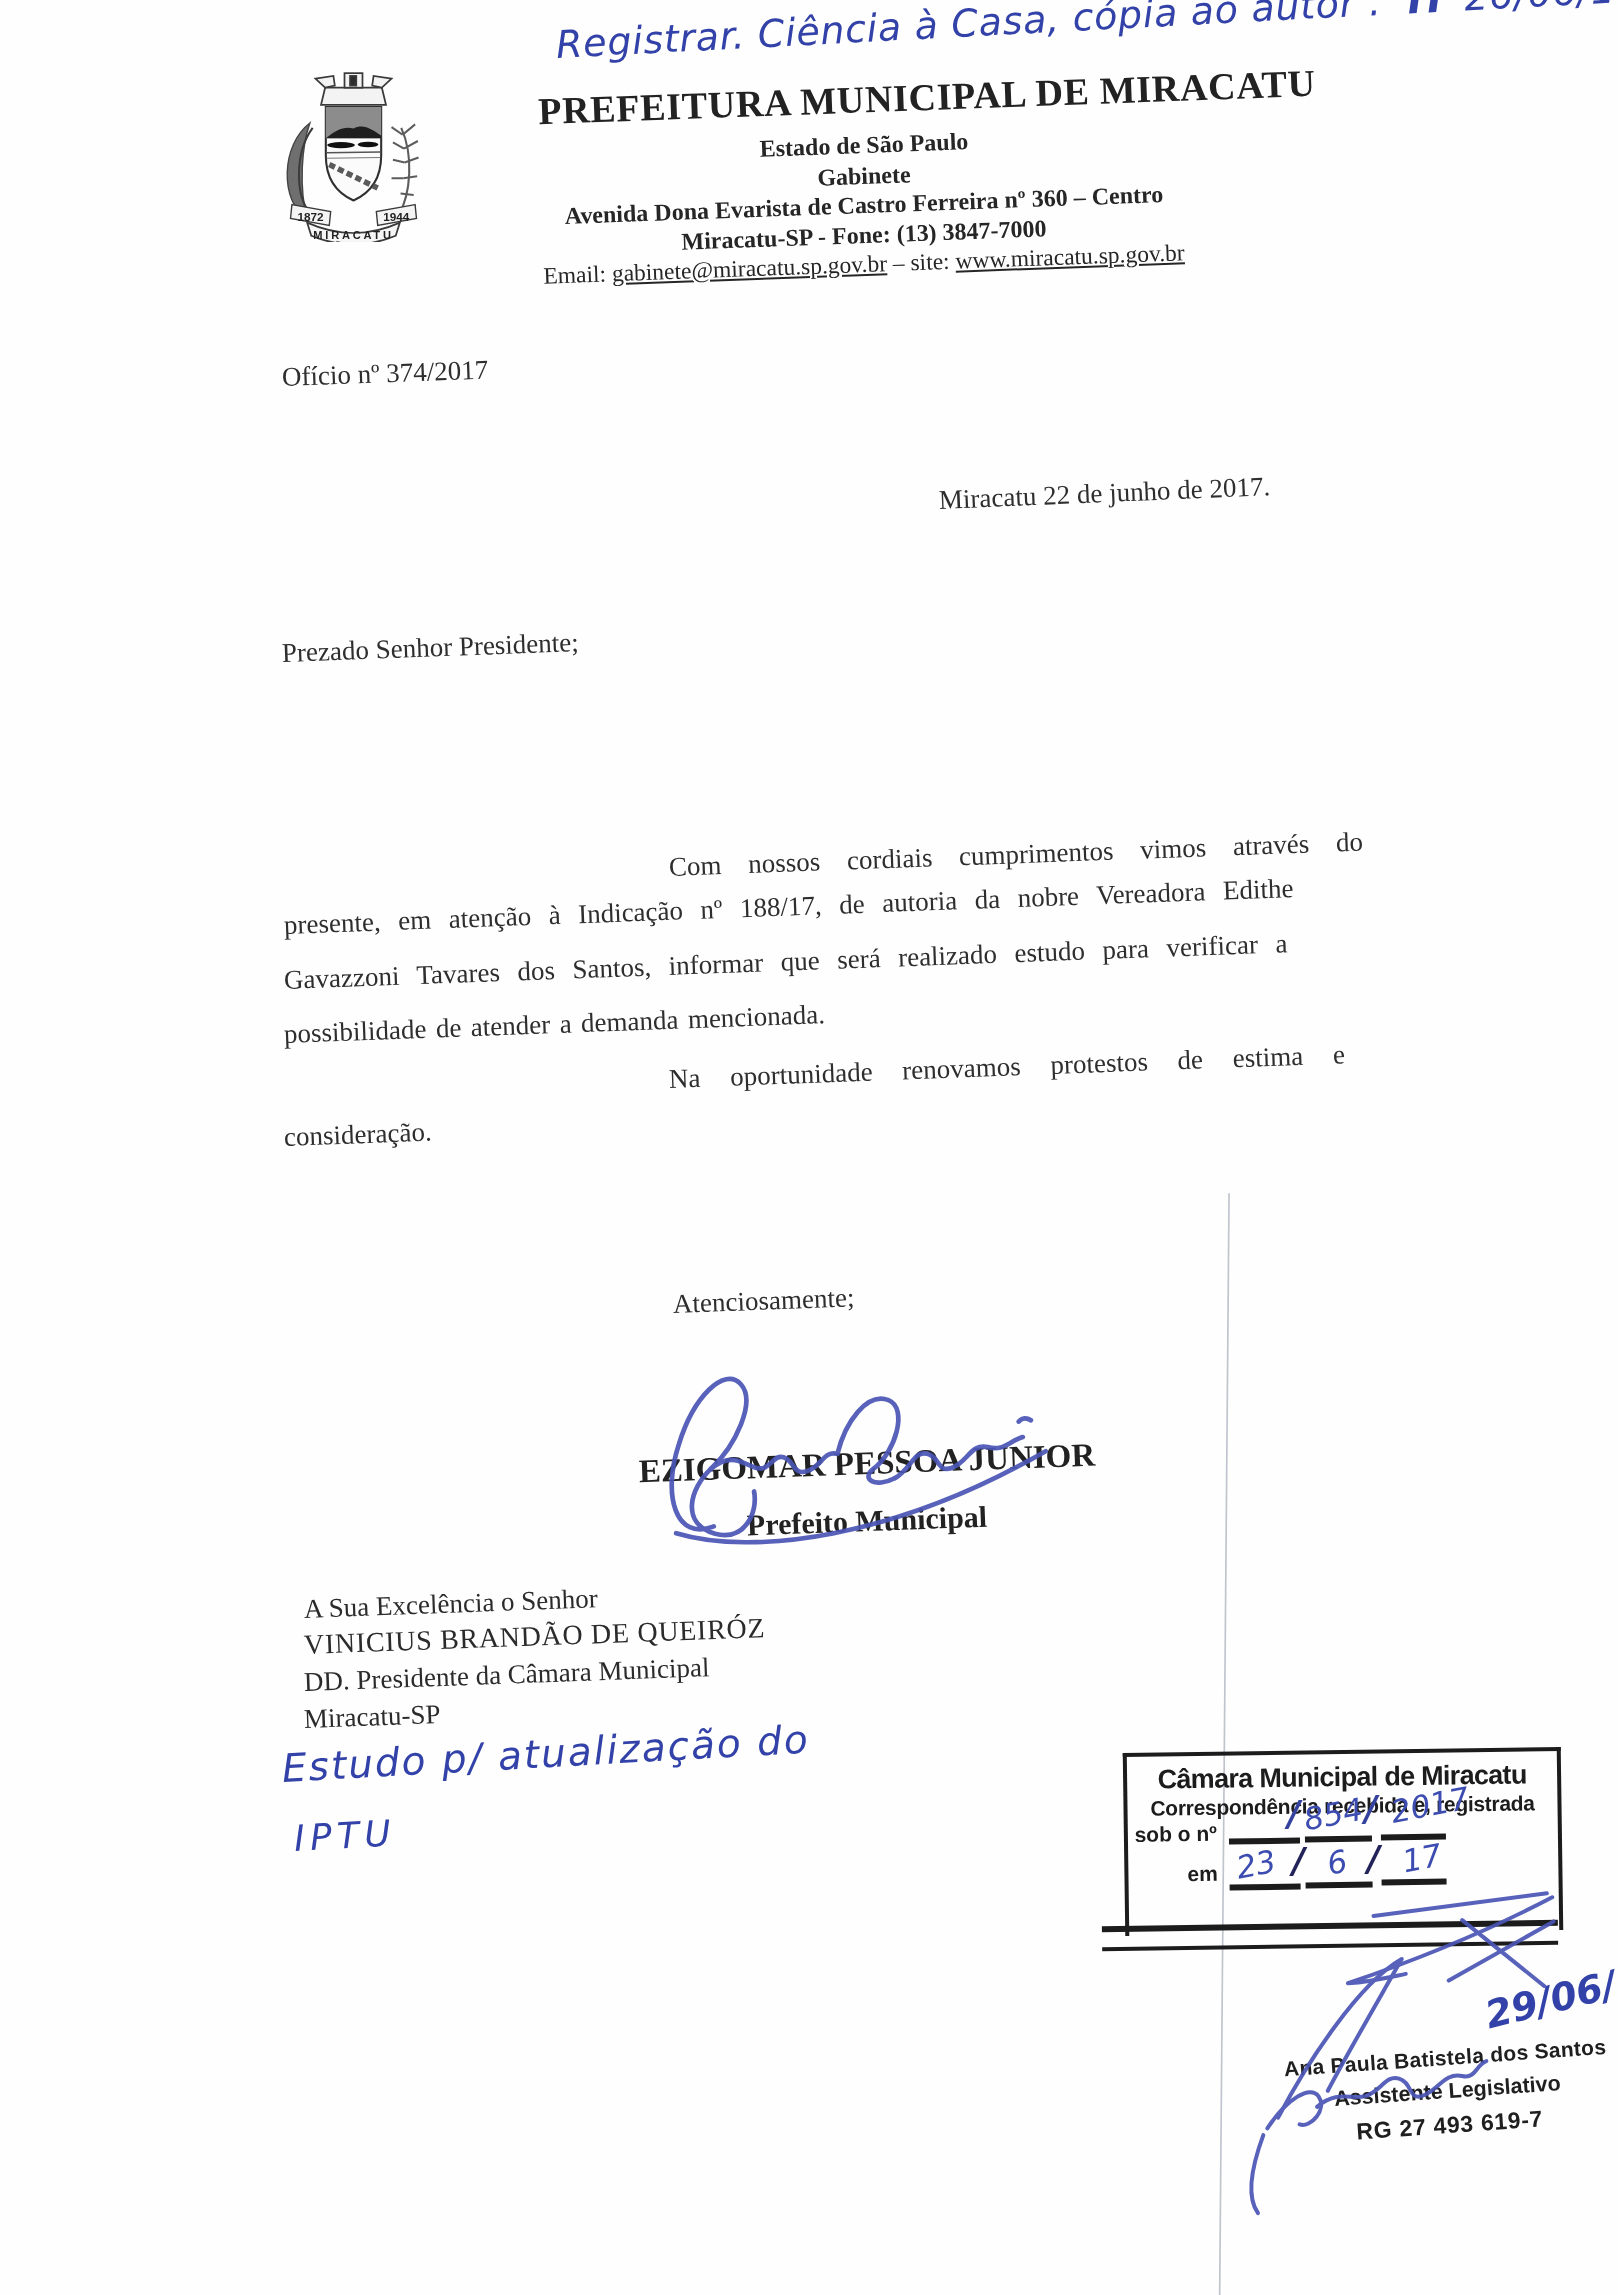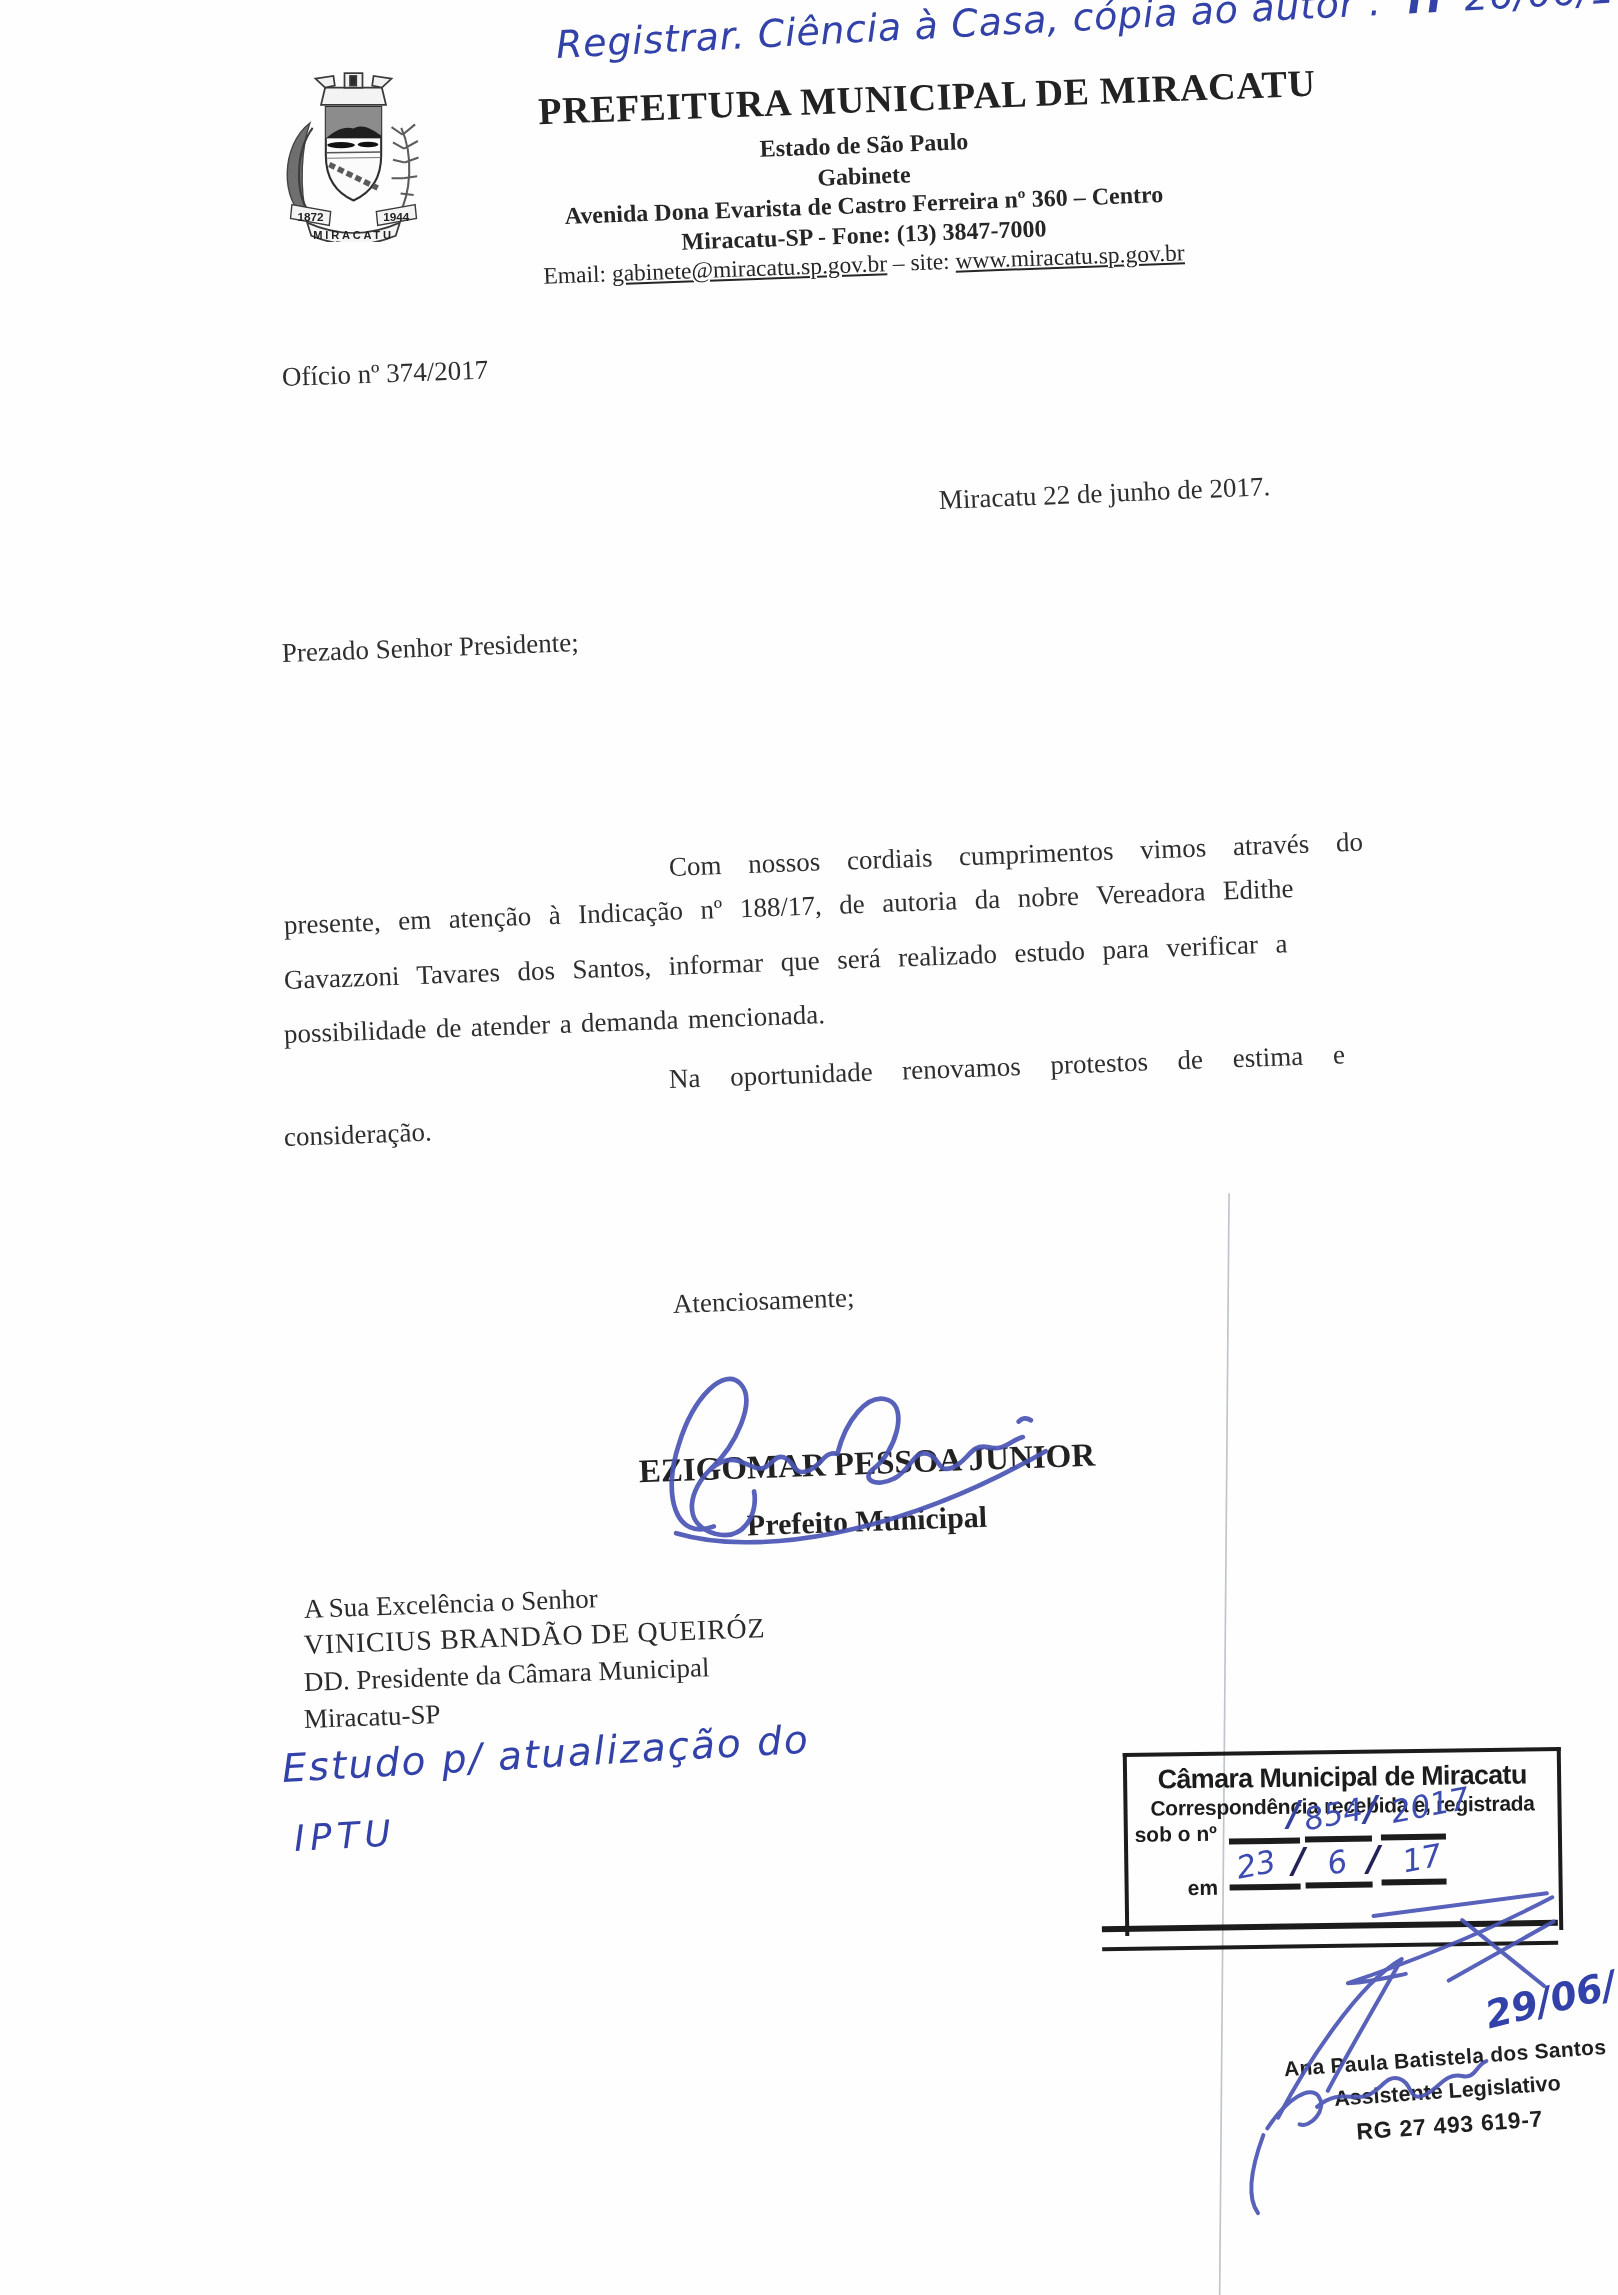--- a/index.html
+++ b/index.html
@@ -131,21 +131,21 @@
     <div class="abs b" style="left:6.7px;top:66px;font-size:21px;">sob o nº</div>
 
     <div class="stamp-under" style="left:101px;top:83px;width:71px;"></div>
     <div class="stamp-under" style="left:177px;top:82px;width:67px;"></div>
     <div class="stamp-under" style="left:253px;top:81px;width:65px;"></div>
 
     <span class="stampslash" style="left:160px;top:39px;color:#34429e;">/</span>
     <span class="stampval" style="left:176px;top:42px;">854</span>
     <span class="stampslash" style="left:237px;top:35px;color:#34429e;">/</span>
     <span class="stampval" style="left:263px;top:34px;">2017</span>
-    <div class="abs b" style="left:59px;top:120px;font-size:21px;">em</div>
+    <div class="abs b" style="left:59px;top:106px;font-size:21px;">em</div>
 
     <div class="stamp-under" style="left:101px;top:129px;width:71px;"></div>
     <div class="stamp-under" style="left:177px;top:128px;width:67px;"></div>
     <div class="stamp-under" style="left:253px;top:126px;width:65px;"></div>
 
     <span class="stampval" style="left:108px;top:91px;">23</span>
     <span class="stampslash" style="left:164px;top:86px;color:#23235a;">/</span>
     <span class="stampval" style="left:199px;top:90px;">6</span>
     <span class="stampslash" style="left:239px;top:85px;color:#23235a;">/</span>
     <span class="stampval" style="left:274px;top:87px;">17</span>

